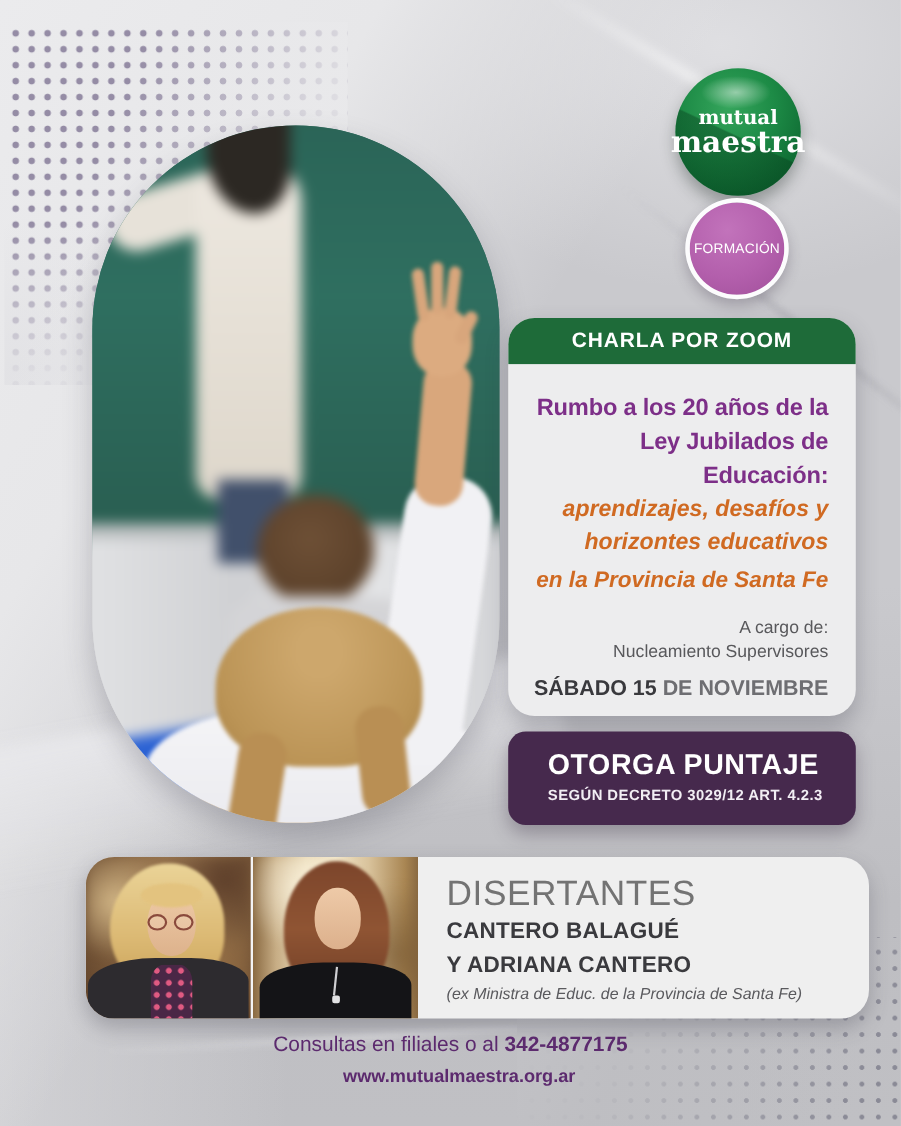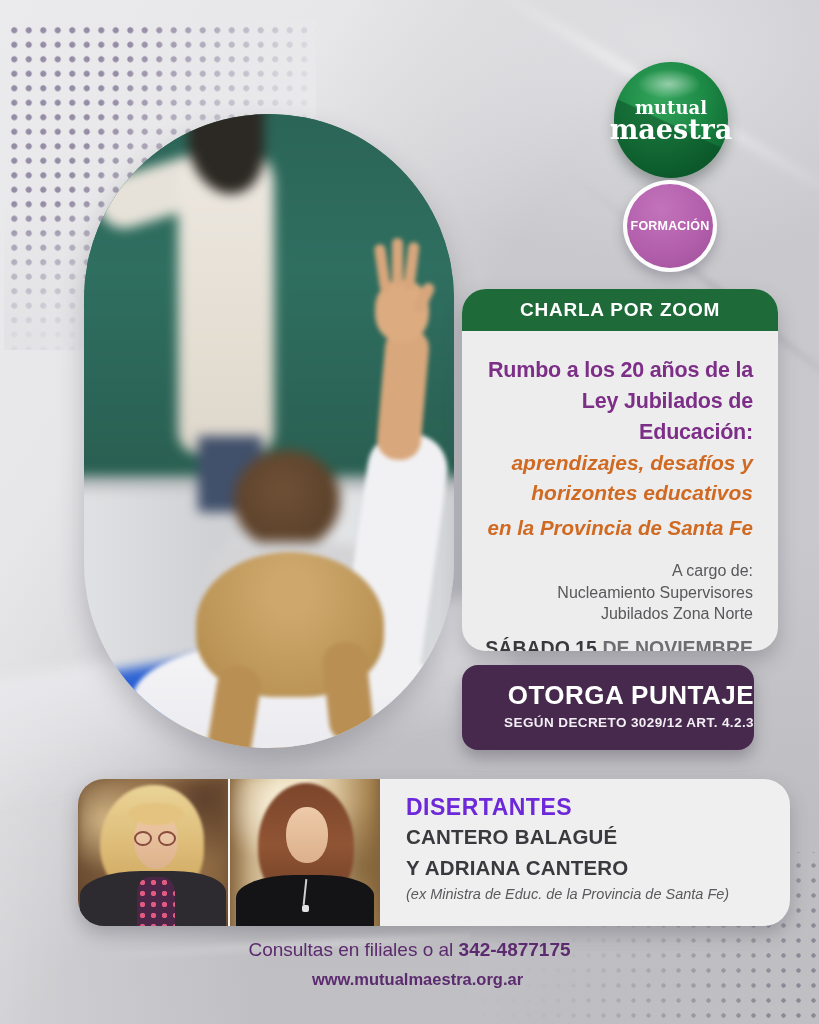--- a/index.html
+++ b/index.html
@@ -102,41 +102,41 @@
   .logo-text { position: relative; z-index: 1; text-align: center; color: #ffffff;
     font-family: "DejaVu Serif", "Liberation Serif", serif; font-weight: bold; margin-top: 2px; }
   .logo-line1 { display: block; font-size: 18px; line-height: 18px; }
   .logo-line2 { display: block; font-size: 27px; line-height: 26px; }
 
   .formacion-badge { position: absolute; left: 623px; top: 180px; width: 94px; height: 92px;
     border-radius: 50%; border: 4px solid #fcfcfd; z-index: 3;
     background: radial-gradient(circle at 40% 30%, #c273bb 0%, #b35fac 55%, #a04f9a 100%);
     box-shadow: 0 6px 12px rgba(70,60,80,0.3);
     display: flex; align-items: center; justify-content: center; }
-  .formacion-badge span { color: #ffffff; font-size: 12.5px; font-weight: 700; letter-spacing: 0.2px; }
+  .formacion-badge span { color: #ffffff; font-size: 12.5px; font-weight: 400; letter-spacing: 0.2px; }
 
   
   .event-card { position: absolute; left: 462px; top: 289px; width: 316px; height: 362px;
     background: #ededee; border-radius: 24px; z-index: 3;
     box-shadow: 0 10px 20px rgba(70,70,82,0.3); overflow: hidden; }
   .event-header { height: 42px; background: #1e6b39; display: flex; align-items: center; justify-content: center; }
   .event-header span { color: #ffffff; font-size: 19px; font-weight: 800; letter-spacing: 0.8px; }
   .event-body { padding: 24px 25px 0 18px; text-align: right; }
   .t-purple { color: #7d2f88; font-size: 21.5px; font-weight: 800; line-height: 31px; letter-spacing: -0.2px; }
   .t-orange { color: #d06a22; font-size: 21px; font-style: italic; font-weight: 700; line-height: 30px; }
   .t-orange-last { font-size: 20.5px; font-weight: 600; margin-top: 5px; }
   .organizer { margin-top: 17px; color: #58585b; font-size: 16px; line-height: 21.5px; }
   .datetime { margin-top: 11px; font-size: 19.5px; line-height: 25px; }
   .d-bold { color: #39393d; font-weight: 800; }
   .d-rest { color: #6e6e72; font-weight: 700; }
 
   
-  .score-banner { position: absolute; left: 462px; top: 665px; width: 292px; height: 85px;
+  .score-banner { position: absolute; left: 462px; top: 665px; width: 316px; height: 85px;
     background: #46294d; border-radius: 16px; z-index: 3; padding: 15px 0 0 36px;
-    box-shadow: 0 8px 16px rgba(60,50,70,0.35); text-align: right; }
+    box-shadow: 0 8px 16px rgba(60,50,70,0.35); }
   .score-title { color: #ffffff; font-size: 26px; font-weight: 800; letter-spacing: 0.5px; }
   .score-sub { color: #f2eef4; font-size: 13.5px; font-weight: 700; letter-spacing: 0.4px; margin-top: 4px; }
 
   
   .speakers-card { position: absolute; left: 78px; top: 779px; width: 712px; height: 147px;
     background: #efefef; border-radius: 26px; z-index: 3; overflow: hidden;
     box-shadow: 0 8px 18px rgba(70,70,82,0.3); }
   .photo { position: absolute; top: 0; height: 100%; overflow: hidden; }
   .photo .pshape { position: absolute; }
   .photo-claudia { left: 0; width: 150px;
@@ -168,21 +168,21 @@
   .p2-hair { left: 28px; top: 4px; width: 96px; height: 124px; filter: blur(1.5px);
     background: linear-gradient(180deg, #7c452b 0%, #8f5433 50%, #6f3d26 100%);
     border-radius: 50% 50% 44% 46%; }
   .p2-face { left: 56px; top: 28px; width: 42px; height: 56px;
     background: linear-gradient(180deg, #eecaa8 0%, #dcb08c 100%); border-radius: 48%; }
   .p2-top { left: 6px; top: 96px; width: 138px; height: 54px; background: #141417; border-radius: 42% 38% 0 0; }
   .p2-chain { left: 74px; top: 100px; width: 2px; height: 26px; background: #cfcfd2; transform: rotate(6deg); }
   .p2-pendant { left: 72px; top: 126px; width: 7px; height: 7px; background: #e2e2e4; border-radius: 2px; }
 
   .speakers-text { position: absolute; left: 328px; top: 15px; width: 372px; }
-  .sp-heading { color: #6d28d9; font-size: 23px; font-weight: 700; letter-spacing: 0.5px; }
+  .sp-heading { color: #737373; font-size: 32px; font-weight: 400; letter-spacing: 0.5px; }
   .sp-name { color: #3a3a3e; font-size: 20.5px; font-weight: 800; line-height: 28.5px; margin-top: 2px; letter-spacing: 0.2px; }
   .sp-note { color: #5a5a5e; font-size: 14.5px; font-style: italic; margin-top: 4px; }
 
   
   .footer { position: absolute; left: 0; top: 939px; width: 819px; text-align: center; z-index: 3; }
   .contact-line { color: #5c2a6e; font-size: 19px; }
   .phone { font-weight: 800; }
   .website { color: #5c2a6e; font-size: 16.5px; font-weight: 800; margin-top: 9px; margin-left: 16px; }
 </style>
 </head>
@@ -244,21 +244,20 @@
     </div>
     <div class="event-body">
       <div class="t-purple">Rumbo a los 20 años de la</div>
       <div class="t-purple">Ley Jubilados de Educación:</div>
       <div class="t-orange">aprendizajes, desafíos y</div>
       <div class="t-orange">horizontes educativos</div>
       <div class="t-orange t-orange-last">en la Provincia de Santa Fe</div>
       <div class="organizer">
         <div>A cargo de:</div>
         <div>Nucleamiento Supervisores</div>
-        <div>Jubilados Zona Norte</div>
       </div>
       <div class="datetime">
         <div><span class="d-bold">SÁBADO 15</span><span class="d-rest"> DE NOVIEMBRE</span></div>
 
       </div>
     </div>
   </div>
 
   <div class="score-banner">
     <div class="score-title">OTORGA PUNTAJE</div>

